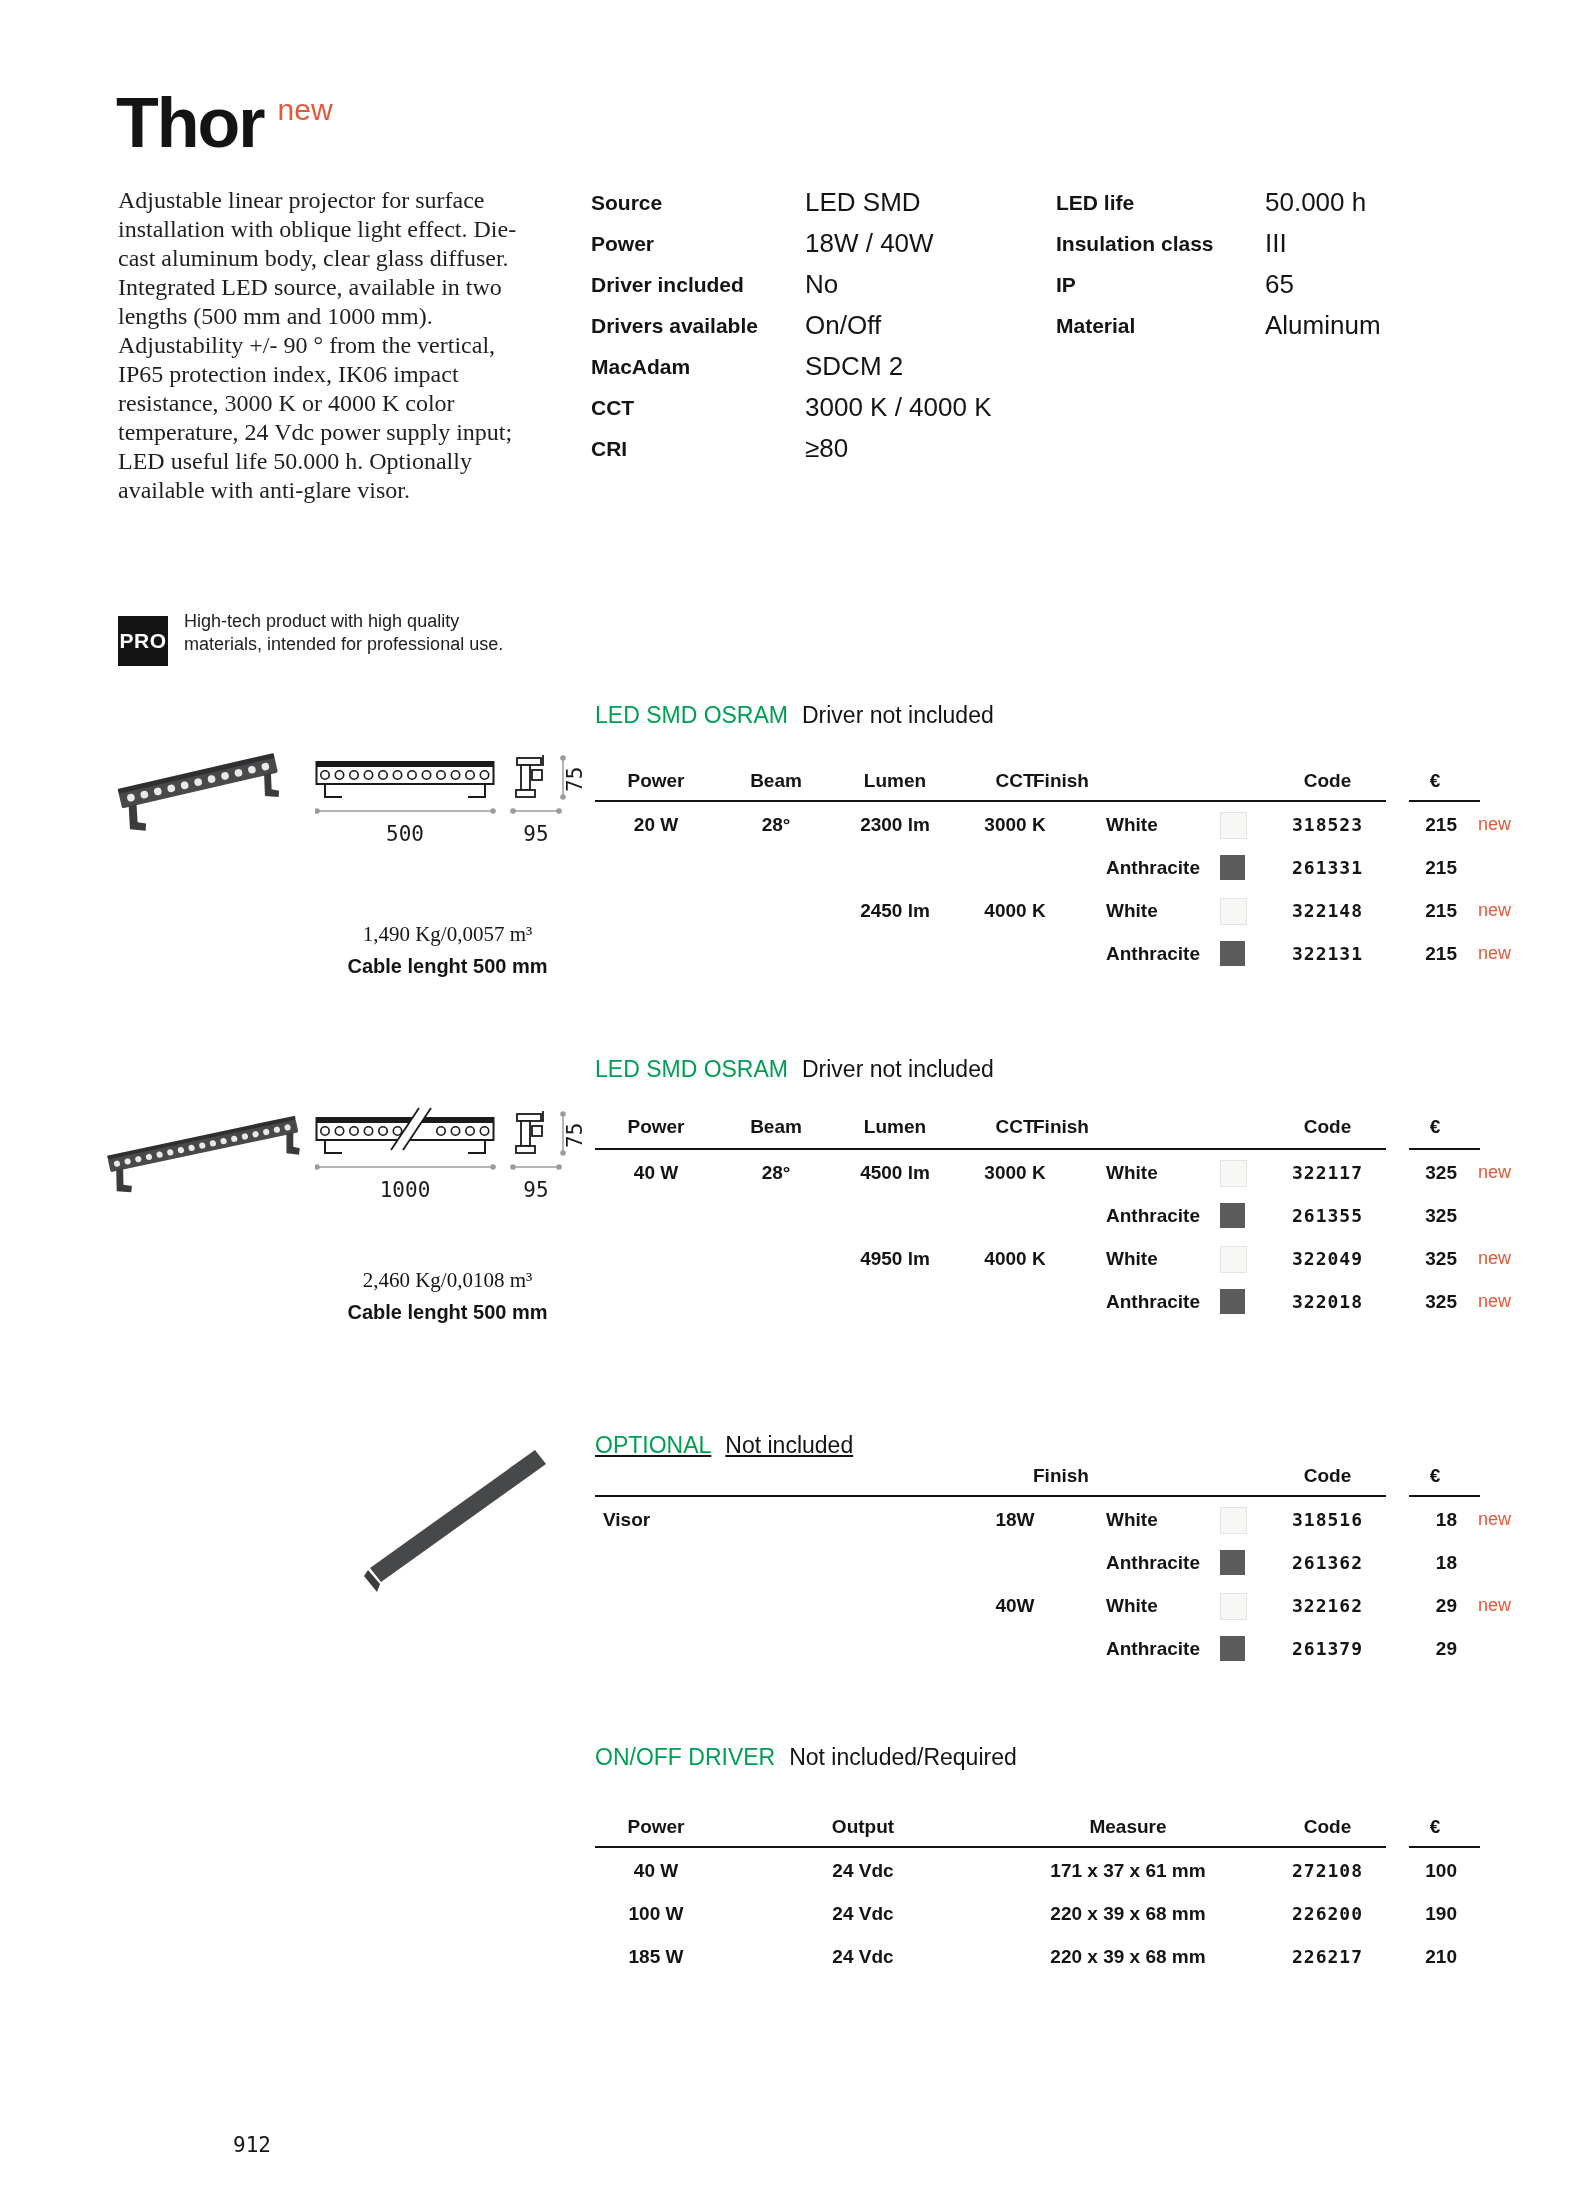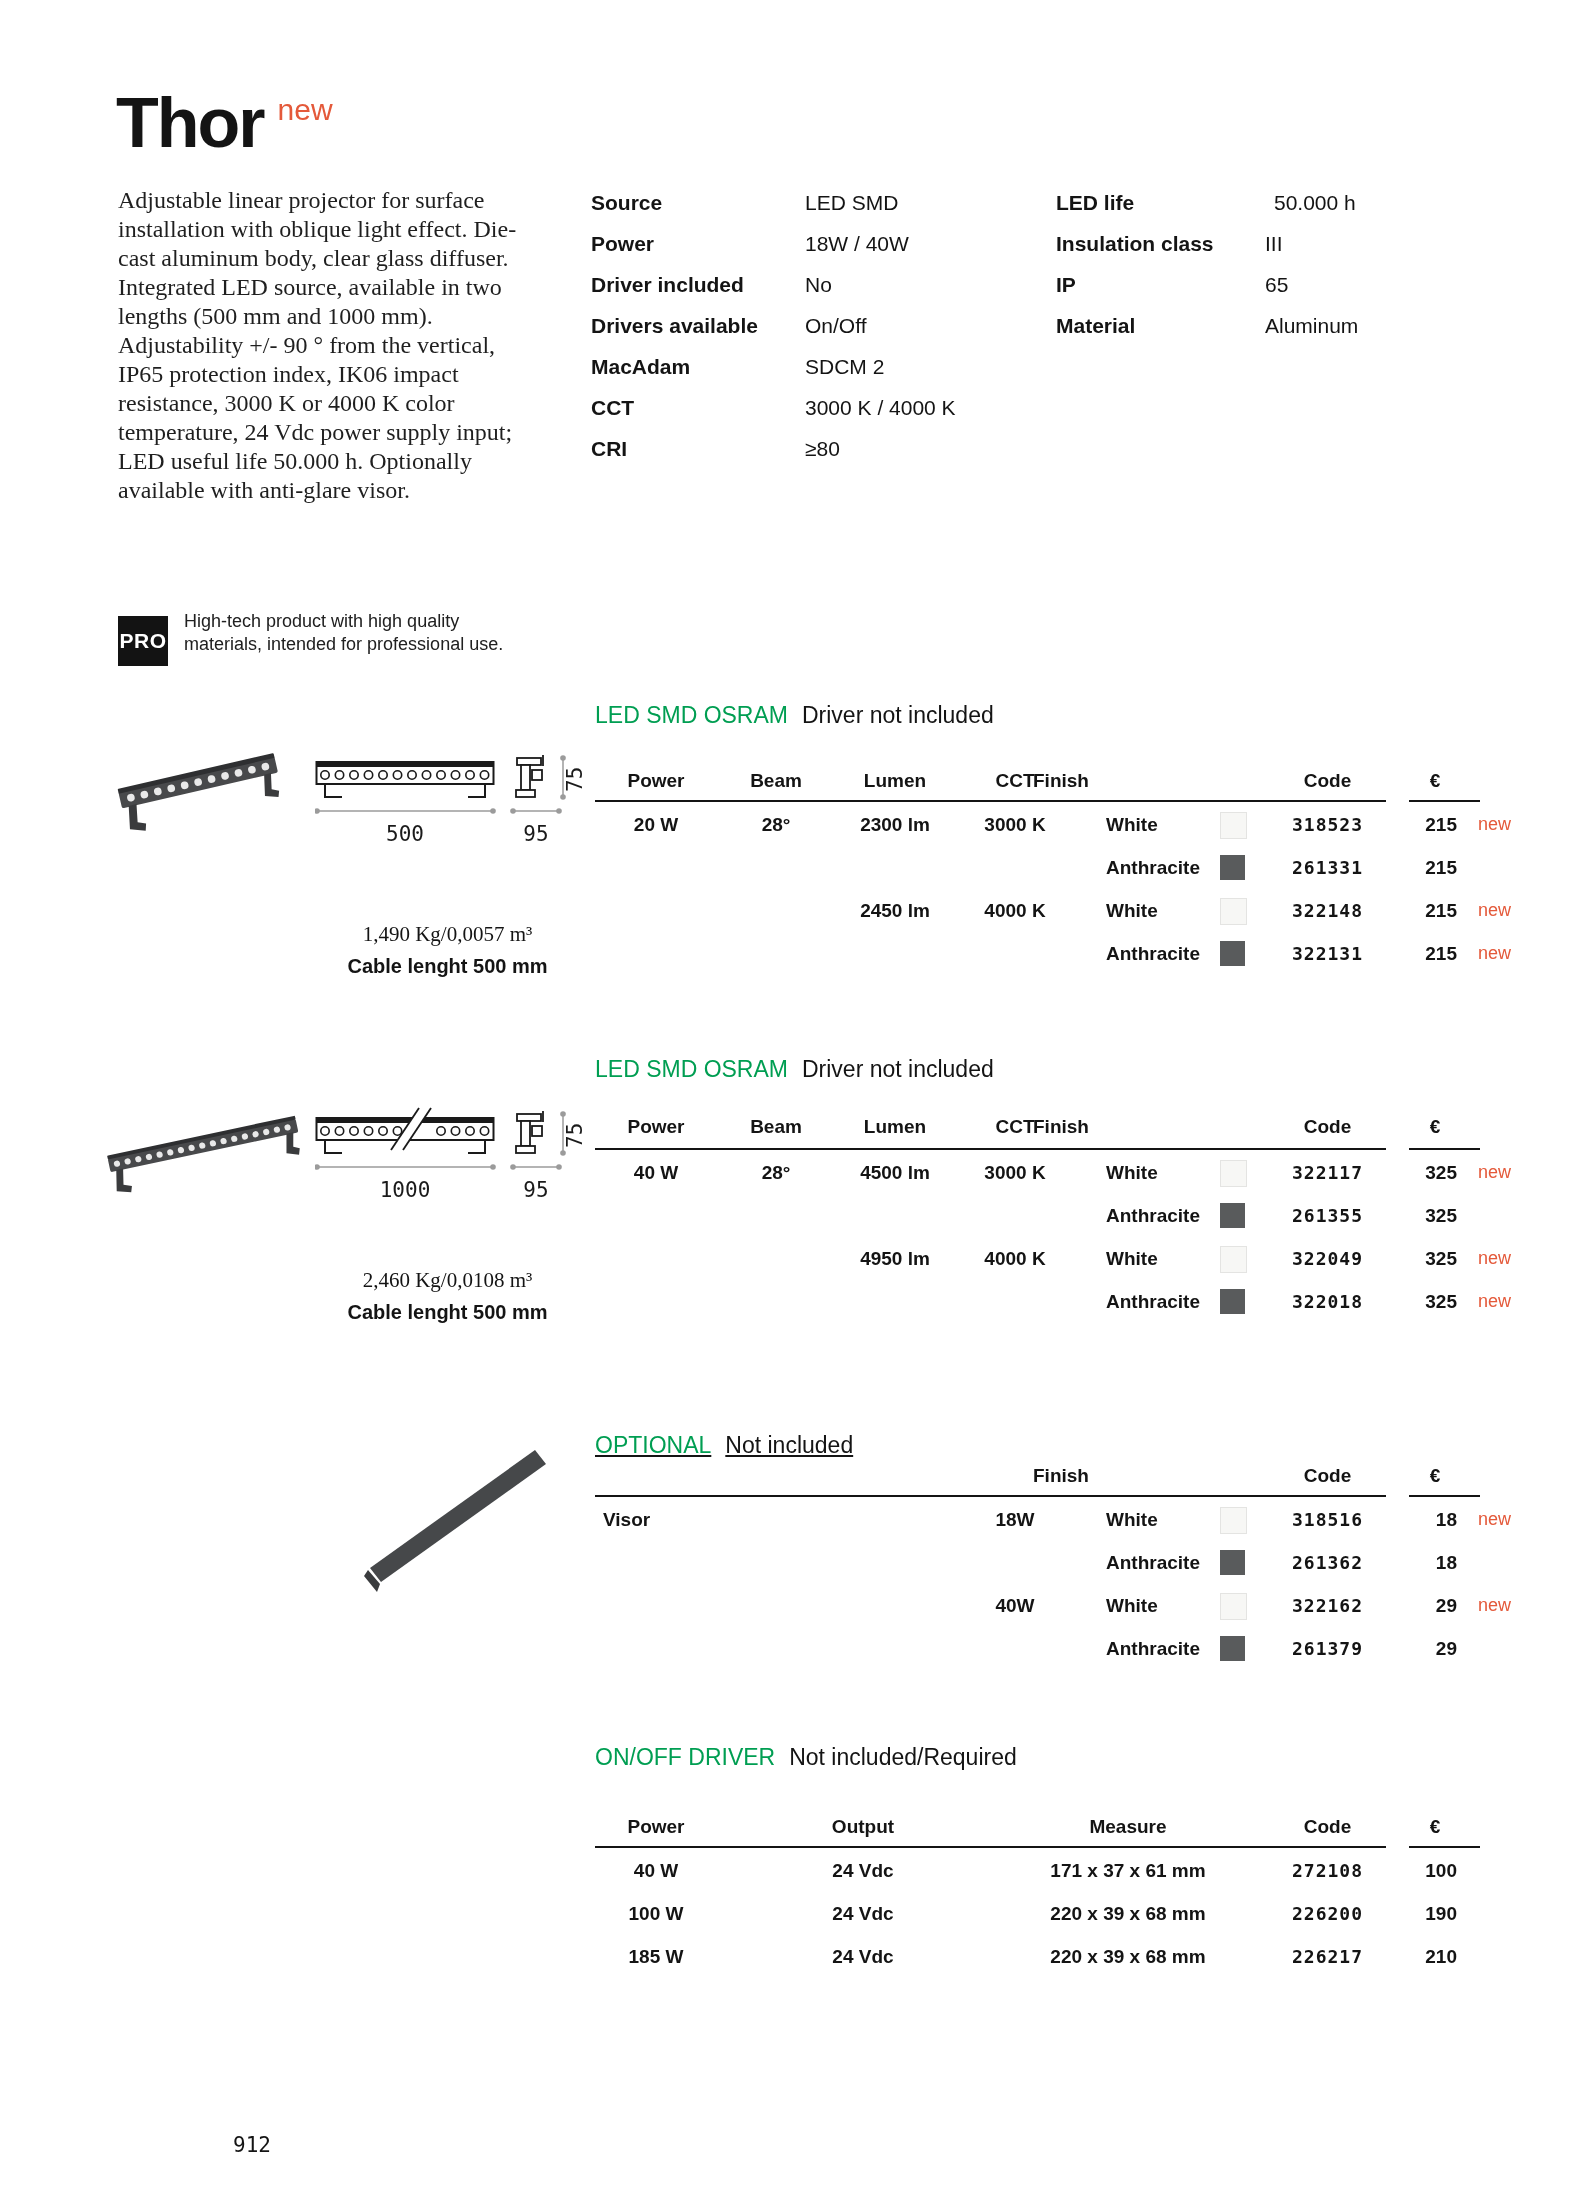--- a/index.html
+++ b/index.html
@@ -18,21 +18,21 @@
   .title-badge{font-size:30px;font-weight:400;letter-spacing:0;color:var(--orange);position:relative;top:-27px;margin-left:14px;}
 
   
   .desc{top:186px;left:118px;width:400px;font-family:"Liberation Serif","DejaVu Serif",serif;
         font-size:24px;line-height:29px;color:#1f1f1f;}
 
   
   .specs{width:470px;}
   .spec-row{position:absolute;left:0;width:470px;height:41px;line-height:41px;}
   .spec-label{position:absolute;left:16px;font-weight:700;font-size:21px;white-space:nowrap;}
-  .spec-value{position:absolute;font-size:21px;white-space:nowrap;}
+  .spec-value{position:absolute;font-size:26px;white-space:nowrap;}
 
   
   .pro-badge{top:616px;left:118px;width:50px;height:50px;background:#131313;color:#fff;
              font-weight:700;font-size:21px;display:flex;align-items:center;justify-content:center;letter-spacing:.5px;}
   .pro-text{top:610px;left:184px;width:330px;font-size:18px;line-height:22.5px;color:#202020;}
 
   
   .sec-title{left:595px;font-size:23px;white-space:nowrap;}
   .sec-title .green{color:var(--green);}
   .sec-title .sub{color:var(--ink);margin-left:14px;}
@@ -106,21 +106,21 @@
         <div class="spec-value" style="left: 230px;">3000 K / 4000 K</div>
       </div>
       <div class="spec-row" style="top: 246px;">
         <div class="spec-label">CRI</div>
         <div class="spec-value" style="left: 230px;">≥80</div>
       </div>
     </div>
   <div class="abs specs" style="left:1040px;top:182px;">
       <div class="spec-row" style="top: 0px;">
         <div class="spec-label">LED life</div>
-        <div class="spec-value" style="left: 234px;">50.000 h</div>
+        <div class="spec-value" style="left: 225px;">50.000 h</div>
       </div>
       <div class="spec-row" style="top: 41px;">
         <div class="spec-label">Insulation class</div>
         <div class="spec-value" style="left: 225px;">III</div>
       </div>
       <div class="spec-row" style="top: 82px;">
         <div class="spec-label">IP</div>
         <div class="spec-value" style="left: 225px;">65</div>
       </div>
       <div class="spec-row" style="top: 123px;">

